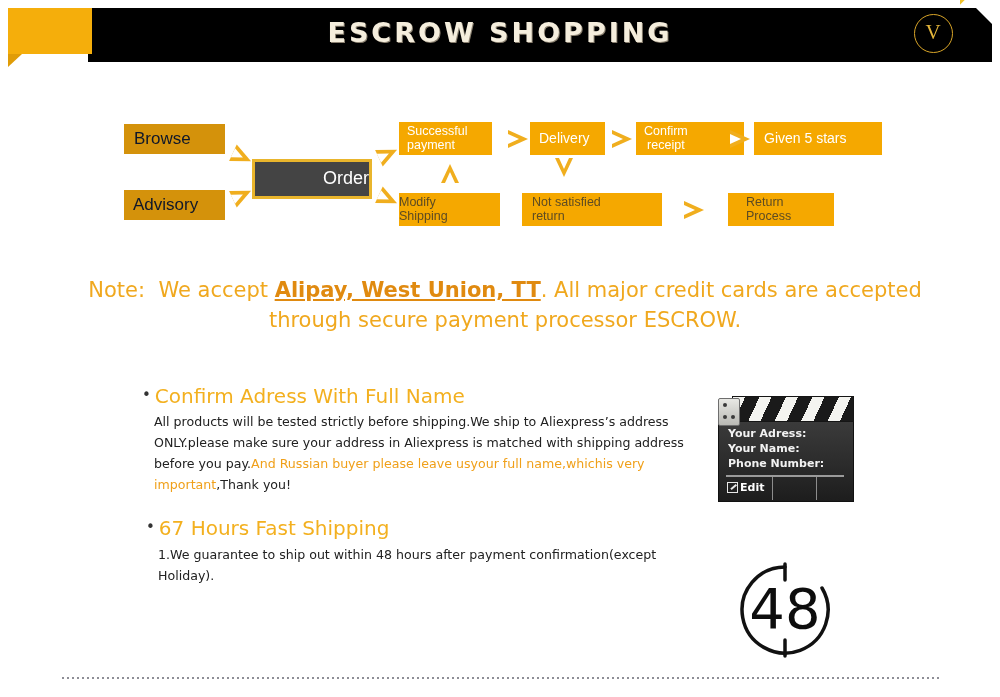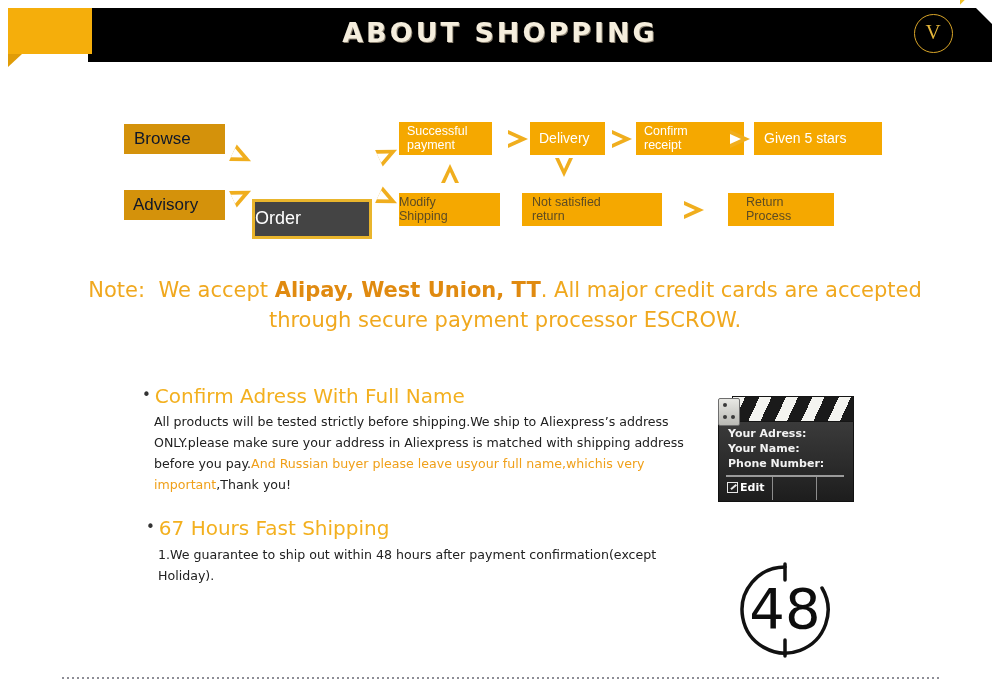--- a/index.html
+++ b/index.html
@@ -111,22 +111,21 @@
     align-items: center;
     font-family: "Liberation Sans", sans-serif;
     line-height: 1.08;
   }
   .fbox.dark-orange { background: #D4920B; color: #0f172a; text-align: right; }
   .fbox.bright      { background: #F5A800; color: #5d4b22; }
   .fbox.order {
     background: #444444;
     color: #ffffff;
     border: 3px solid #E9B52C;
-    justify-content: flex-start;
-    margin-top: 40px;
+    justify-content: flex-end;
   }
   .arrow-r {
     position: absolute;
     width: 0; height: 0;
     border-left: 20px solid #F0AE1E;
     border-top: 9px solid transparent;
     border-bottom: 9px solid transparent;
   }
   .arrow-r::after {
     content: "";
@@ -208,21 +207,21 @@
   .note {
     position: absolute;
     left: 80px; top: 275px;
     width: 850px;
     color: #F0A81E;
     font-family: "DejaVu Sans", sans-serif;
     font-size: 21px;
     line-height: 30px;
     text-align: center;
   }
-  .note b { font-weight: bold; color: #E08A10; }
+  .note b { font-weight: bold; text-decoration: underline; color: #E08A10; }
 
   
   .sec-head {
     position: absolute;
     color: #F3B01F;
     font-family: "DejaVu Sans", sans-serif;
     font-size: 20px;
     line-height: 24px;
   }
   .sec-head .bullet {
@@ -352,21 +351,21 @@
 </head>
 <body>
 
 <div class="header">
   <div class="header-bar">
     <div class="header-bar-notch"></div>
   </div>
   <div class="yellow-tab"></div>
   <div class="yellow-tab-tail"></div>
 
-  <div class="header-title">ABOUT SHOPPING</div>
+  <div class="header-title">ESCROW SHOPPING</div>
 
   <div class="logo-circle">
     <div class="logo-letter">V</div>
   </div>
 
   <div class="corner-stripes">
     <i style="left:6px;  top:-34px;"></i>
     <i style="left:15px; top:-34px;"></i>
     <i style="left:24px; top:-34px;"></i>
     <i style="left:33px; top:-34px;"></i>
@@ -413,21 +412,21 @@
 
   <div class="arrow-d" style="left:555px; top:46px;"></div>
 
   <div class="fbox bright" style="left:522px; top:81px; width:140px; height:33px; padding-left:10px; font-size:12.5px; white-space:pre-line;">
     <span>Not satisfied
 return</span>
   </div>
 
   <div class="arrow-r" style="left:612px; top:18px;"></div>
 
-  <div class="fbox bright" style="left:636px; top:10px; width:108px; height:33px; padding-left:8px; font-size:12.5px; white-space:pre-line; color:#ffffff;">
+  <div class="fbox bright" style="left:636px; top:10px; width:108px; height:33px; padding-left:8px; font-size:12.5px; white-space:pre-line; color:#ffffff;text-align:center;">
     <span>Confirm
 receipt</span>
   </div>
 
   <div class="arrow-r" style="left:730px; top:18px;"></div>
 
   <div class="fbox bright" style="left:754px; top:10px; width:128px; height:33px; padding-left:10px; font-size:14px; color:#ffffff;">
     <span>Given 5 stars</span>
   </div>
 

